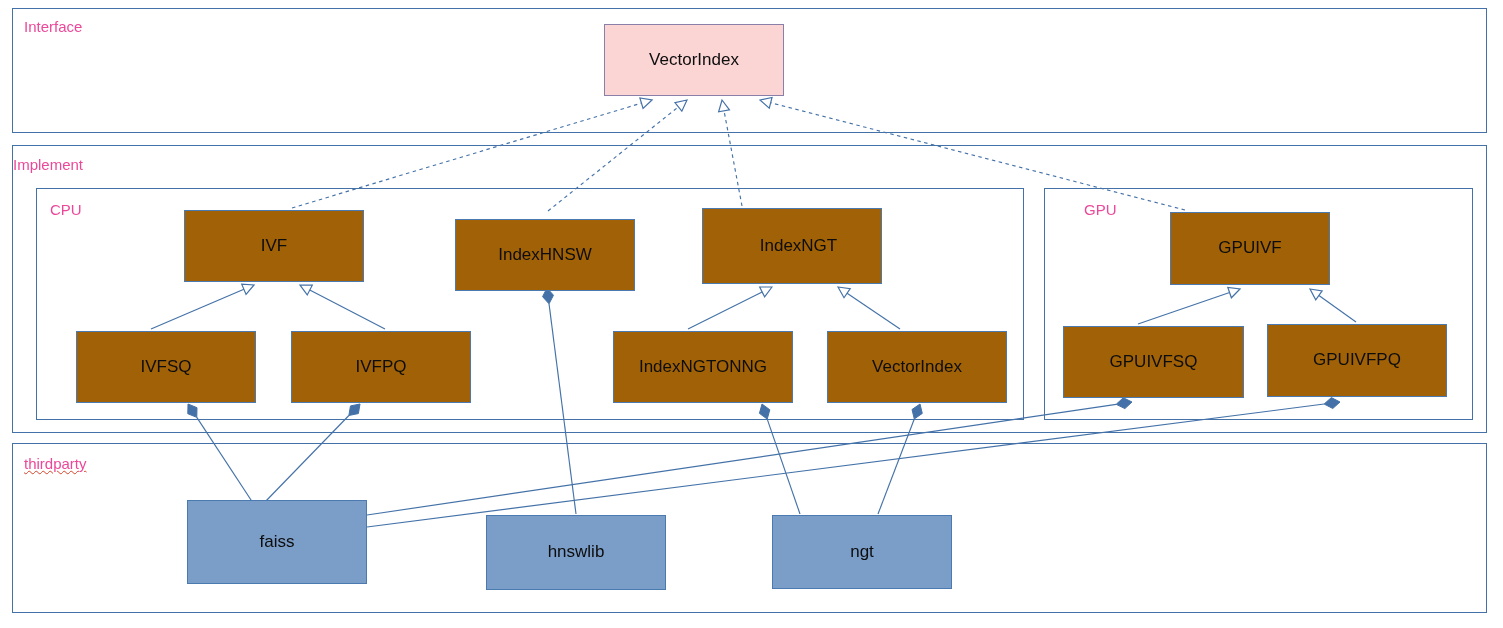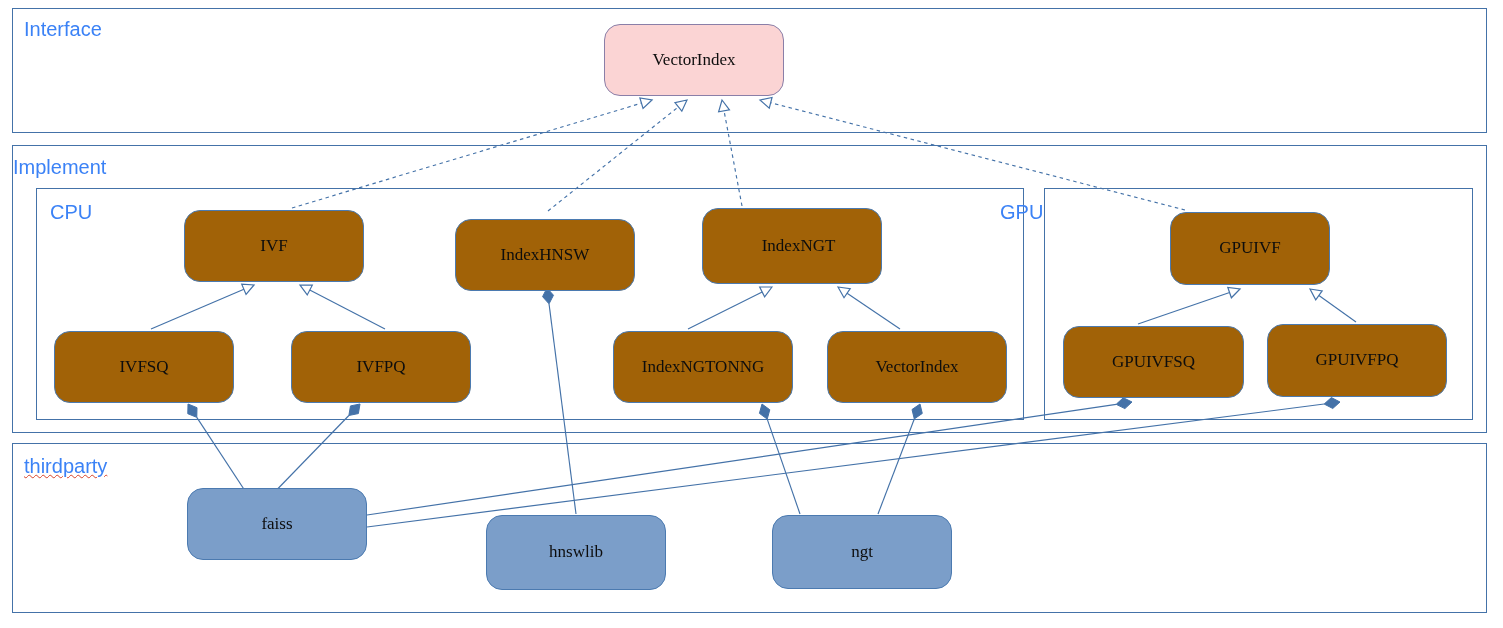--- a/index.html
+++ b/index.html
@@ -24,39 +24,39 @@
   }
   .container {
     position: absolute;
     box-sizing: border-box;
     border: 1px solid #4472a8;
     background: transparent;
   }
   .container-label {
     position: absolute;
     font-family: "Liberation Sans", sans-serif;
-    font-size: 20px;
-    color: #3b82f6;
+    font-size: 15px;
+    color: #ec4899;
     white-space: nowrap;
   }
   .container-label.misspelled {
     text-decoration: underline;
     text-decoration-color: #d8432a;
     text-decoration-style: wavy;
     text-decoration-thickness: 1px;
   }
   .node {
     position: absolute;
     box-sizing: border-box;
-    border-radius: 16px;
+    border-radius: 0;
     border: 1px solid #4b7ab0;
     display: flex;
     align-items: center;
     justify-content: center;
-    font-family: Liberation Serif, serif;
+    font-family: Liberation Sans, sans-serif;
     font-size: 17px;
     color: #0d0d0d;
     text-align: center;
     line-height: 1.1;
     z-index: 3;
   }
   .node.pink  { background: #fbd4d4; border-color: #8a7fa8; }
   .node.green { background: #a16207; border-color: #4b7ab0; }
   .node.blue  { background: #7b9ec9; border-color: #4b7ab0; }
 </style>
@@ -137,34 +137,34 @@
     </svg>
 
   <div id="containers">
       <div class="container" style="left: 12px; top: 8px; width: 1475px; height: 125px;"></div>
       <div class="container-label" style="left: 24px; top: 18px;">Interface</div>
       <div class="container" style="left: 12px; top: 145px; width: 1475px; height: 288px;"></div>
       <div class="container-label" style="left: 13px; top: 156px;">Implement</div>
       <div class="container" style="left: 36px; top: 188px; width: 988px; height: 232px;"></div>
       <div class="container-label" style="left: 50px; top: 201px;">CPU</div>
       <div class="container" style="left: 1044px; top: 188px; width: 429px; height: 232px;"></div>
-      <div class="container-label" style="left: 1000px; top: 201px;">GPU</div>
+      <div class="container-label" style="left: 1084px; top: 201px;">GPU</div>
       <div class="container" style="left: 12px; top: 443px; width: 1475px; height: 170px;"></div>
       <div class="container-label misspelled" style="left: 24px; top: 455px;">thirdparty</div>
     </div>
   <div id="nodes">
       <div class="node pink" style="left: 604px; top: 24px; width: 180px; height: 72px;">VectorIndex</div>
       <div class="node green" style="left: 184px; top: 210px; width: 180px; height: 72px;">IVF</div>
       <div class="node green" style="left: 455px; top: 219px; width: 180px; height: 72px;">IndexHNSW</div>
       <div class="node green" style="left: 702px; top: 208px; width: 180px; height: 76px; padding-left: 13px;">IndexNGT</div>
       <div class="node green" style="left: 1170px; top: 212px; width: 160px; height: 73px;">GPUIVF</div>
-      <div class="node green" style="left: 54px; top: 331px; width: 180px; height: 72px;">IVFSQ</div>
+      <div class="node green" style="left: 76px; top: 331px; width: 180px; height: 72px;">IVFSQ</div>
       <div class="node green" style="left: 291px; top: 331px; width: 180px; height: 72px;">IVFPQ</div>
       <div class="node green" style="left: 613px; top: 331px; width: 180px; height: 72px; text-align: center;">IndexNGTONNG</div>
       <div class="node green" style="left: 827px; top: 331px; width: 180px; height: 72px;">VectorIndex</div>
       <div class="node green" style="left: 1063px; top: 326px; width: 181px; height: 72px;">GPUIVFSQ</div>
       <div class="node green" style="left: 1267px; top: 324px; width: 180px; height: 73px;">GPUIVFPQ</div>
-      <div class="node blue" style="left: 187px; top: 488px; width: 180px; height: 72px;">faiss</div>
+      <div class="node blue" style="left: 187px; top: 500px; width: 180px; height: 84px;">faiss</div>
       <div class="node blue" style="left: 486px; top: 515px; width: 180px; height: 75px;">hnswlib</div>
       <div class="node blue" style="left: 772px; top: 515px; width: 180px; height: 74px;">ngt</div>
     </div>
 
 </div>
 
 </body></html>

